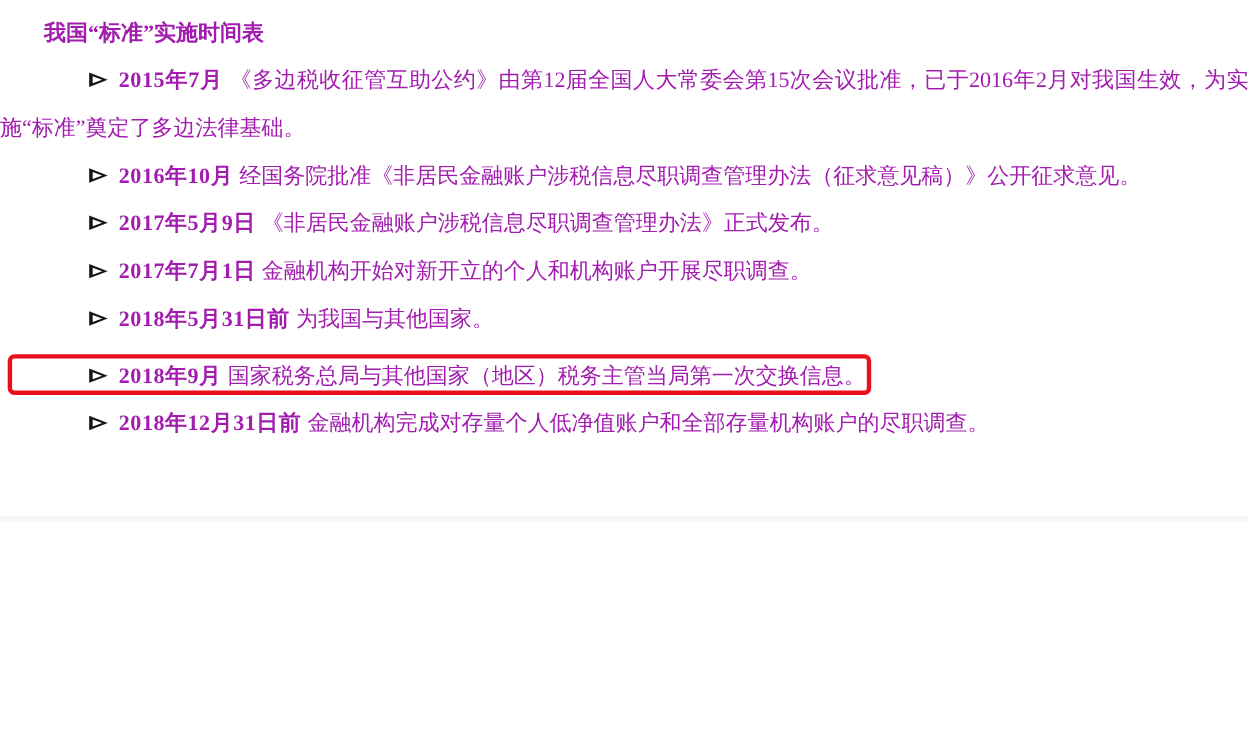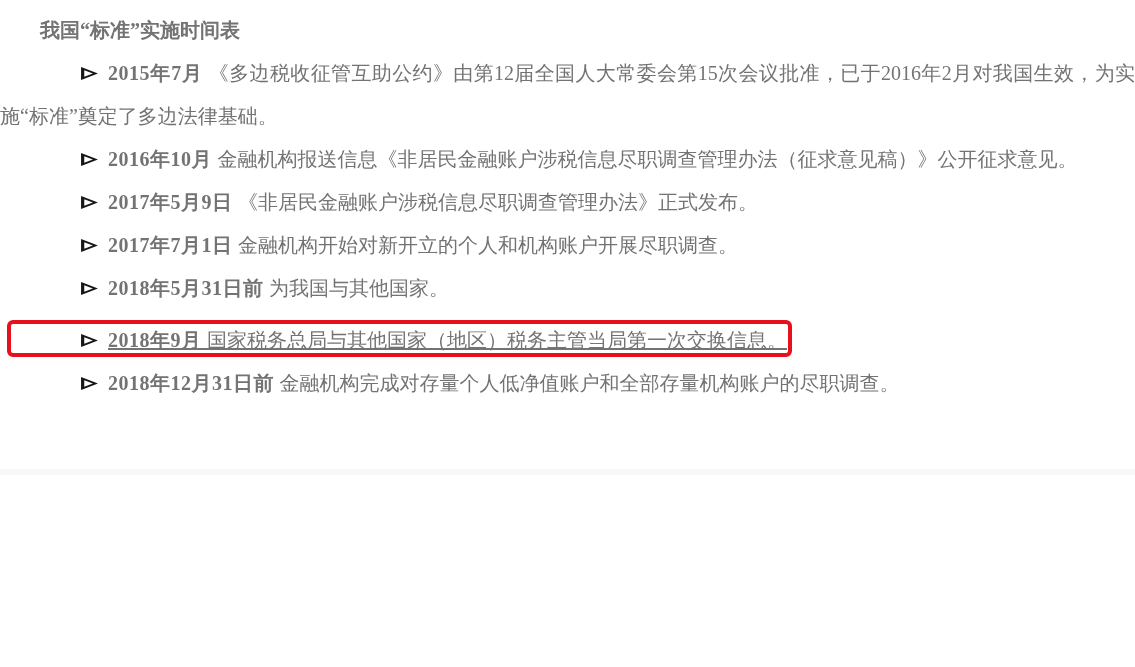--- a/index.html
+++ b/index.html
@@ -2,50 +2,50 @@
 <html><head>
 <meta charset="utf-8">
 <style>
   html, body { margin: 0; padding: 0; background: #ffffff; }
   .page {
     position: relative;
     width: 1135px;
     height: 475px;
     background: #ffffff;
     overflow: hidden;
-    color: #737373;
+    color: #a21caf;
     font-family: "Liberation Serif", "DejaVu Serif", serif;
     font-size: 20px;
     line-height: 43px;
     padding-top: 9px;
     box-sizing: border-box;
   }
   .title {
     margin: 0;
     padding-left: 40px;
     font-weight: bold;
     font-size: 20px;
     line-height: 43px;
   }
   p.t-item {
     margin: 0;
     text-indent: 40px;
     text-align: justify;
     position: relative;
   }
-  p.t-item.highlighted { margin-top: 9px; text-decoration: underline; }
+  p.t-item.highlighted { margin-top: 9px; }
   .bullet {
     display: inline-block;
     margin-right: 9px;
     vertical-align: -1px;
     line-height: 0;
   }
   .date { font-weight: bold; letter-spacing: 0.5px; }
   .seg.song { font-family: "Liberation Serif", "DejaVu Serif", serif; }
-  .seg.hei  { font-family: Liberation Sans, sans-serif; }
+  .seg.hei  { font-family: Liberation Mono, monospace; }
   .red-box {
     position: absolute;
     left: 7px;
     top: 1px;
     width: 777px;
     height: 29px;
     border: 4px solid #e8111b;
     border-radius: 6px;
     pointer-events: none;
   }
@@ -62,21 +62,21 @@
 <div class="page">
   <div class="title">我国“标准”实施时间表</div>
   <div>
       <p class="t-item"><span class="bullet"><svg width="19" height="15" viewBox="0 0 20 16" xmlns="http://www.w3.org/2000/svg">
             <path d="M1,1 L19,8 L1,15 Z" fill="#161616"></path>
             <path d="M4.4,4.6 L13.6,8 L4.4,11.4 Z" fill="#ffffff"></path>
           </svg></span><b class="date">2015年7月 </b><span class="seg hei">《多边税收征管互助公约》</span><span class="seg song">由第12届全国人大常委会第15次会议批准，已于2016年2月对我国生效，为实施“标准”奠定了多边法律基础。</span></p>
       <p class="t-item"><span class="bullet"><svg width="19" height="15" viewBox="0 0 20 16" xmlns="http://www.w3.org/2000/svg">
             <path d="M1,1 L19,8 L1,15 Z" fill="#161616"></path>
             <path d="M4.4,4.6 L13.6,8 L4.4,11.4 Z" fill="#ffffff"></path>
-          </svg></span><b class="date">2016年10月 </b><span class="seg song">金融机构报送信息《非居民金融账户涉税信息尽职调查管理办法（征求意见稿）》公开征求意见。</span></p>
+          </svg></span><b class="date">2016年10月 </b><span class="seg song">经国务院批准《非居民金融账户涉税信息尽职调查管理办法（征求意见稿）》公开征求意见。</span></p>
       <p class="t-item"><span class="bullet"><svg width="19" height="15" viewBox="0 0 20 16" xmlns="http://www.w3.org/2000/svg">
             <path d="M1,1 L19,8 L1,15 Z" fill="#161616"></path>
             <path d="M4.4,4.6 L13.6,8 L4.4,11.4 Z" fill="#ffffff"></path>
           </svg></span><b class="date">2017年5月9日 </b><span class="seg hei">《非居民金融账户涉税信息尽职调查管理办法》</span><span class="seg song">正式发布。</span></p>
       <p class="t-item"><span class="bullet"><svg width="19" height="15" viewBox="0 0 20 16" xmlns="http://www.w3.org/2000/svg">
             <path d="M1,1 L19,8 L1,15 Z" fill="#161616"></path>
             <path d="M4.4,4.6 L13.6,8 L4.4,11.4 Z" fill="#ffffff"></path>
           </svg></span><b class="date">2017年7月1日 </b><span class="seg song">金融机构开始对新开立的个人和机构账户开展尽职调查。</span></p>
       <p class="t-item"><span class="bullet"><svg width="19" height="15" viewBox="0 0 20 16" xmlns="http://www.w3.org/2000/svg">
             <path d="M1,1 L19,8 L1,15 Z" fill="#161616"></path>

